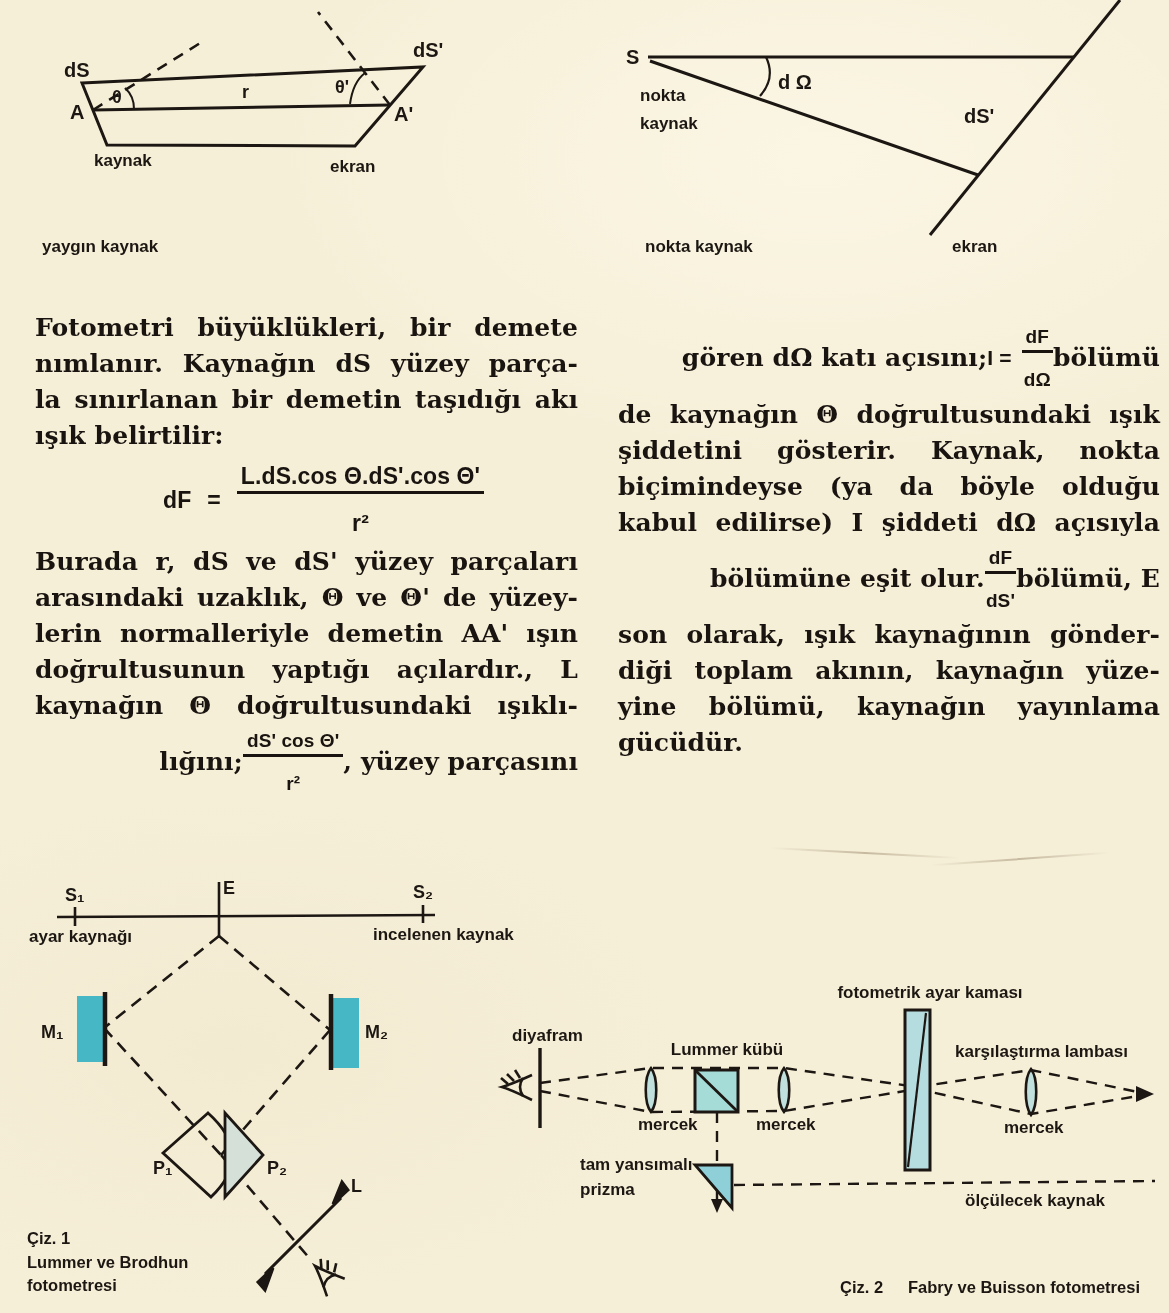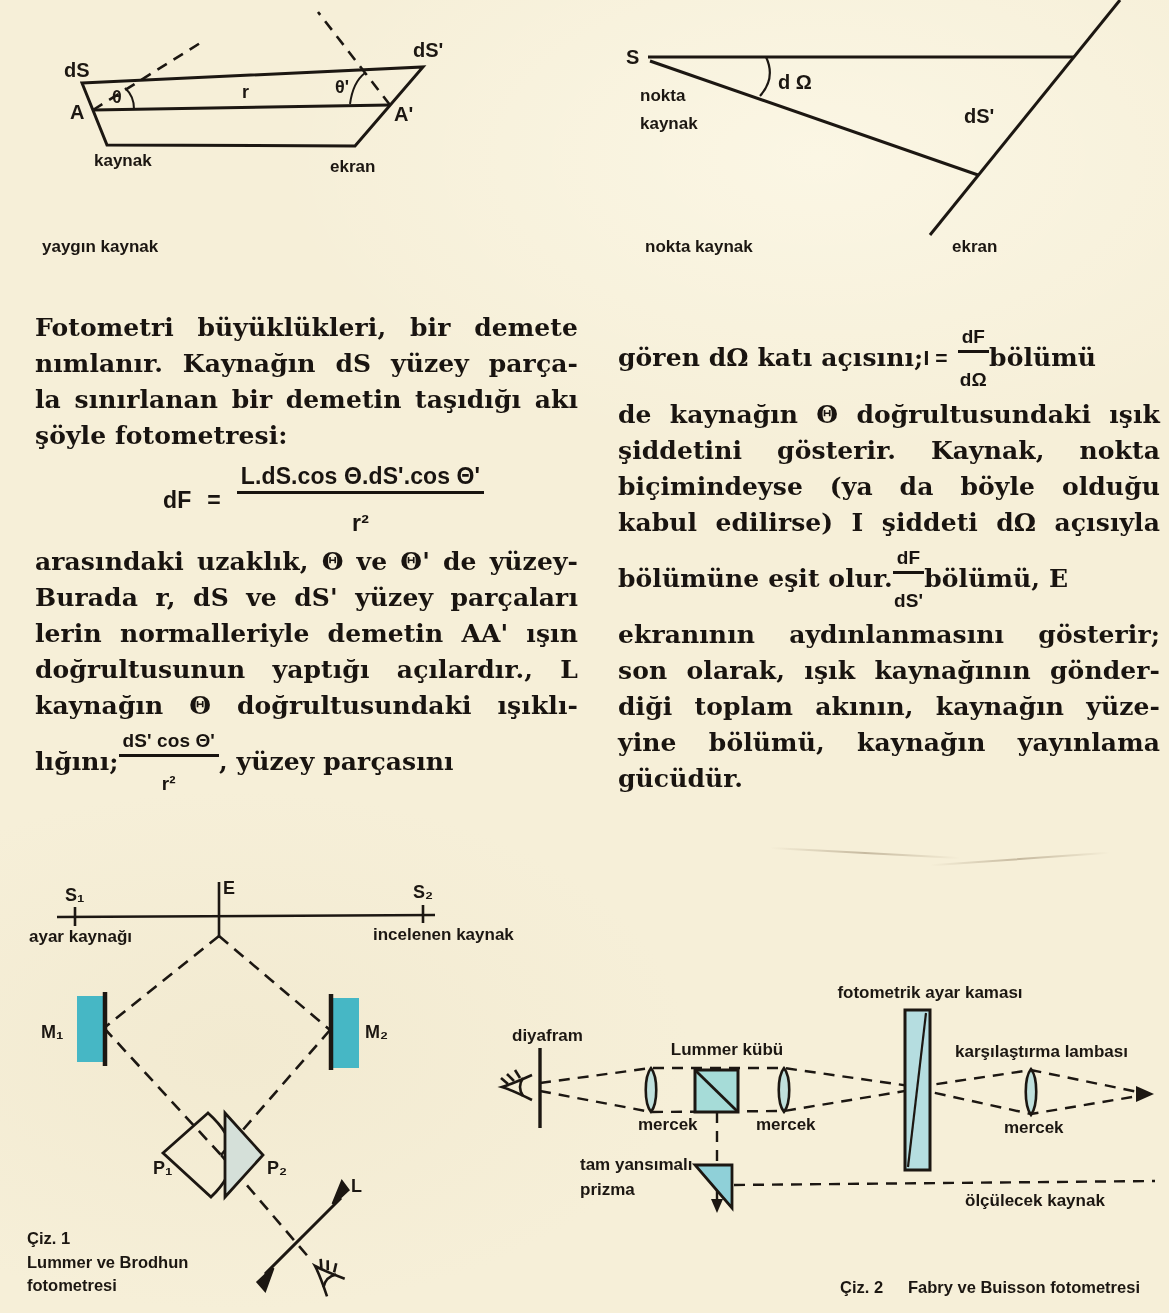--- a/index.html
+++ b/index.html
@@ -16,21 +16,21 @@
   .lblB{font:700 20px "Liberation Sans","DejaVu Sans",sans-serif;}
   .lblM{font:700 18px "Liberation Sans","DejaVu Sans",sans-serif;}
   .cap{font:700 16.5px "Liberation Sans","DejaVu Sans",sans-serif;}
 
   .col{
     position:absolute; font:700 25px/36px "DejaVu Serif", serif;
     letter-spacing:.1px; color:#191410;
   }
   .tline{width:100%; white-space:nowrap;}
   .j{text-align:justify; text-align-last:justify;}
-  .lineflex{display:flex; align-items:center; justify-content:flex-start; padding:6px 0;}
+  .lineflex{display:flex; align-items:center; justify-content:flex-end; padding:6px 0;}
   .grp{display:inline-flex; align-items:center; gap:10px;}
   .ifrac{display:inline-flex; flex-direction:column; align-items:center;
          font:700 19px/1.15 "Liberation Sans","DejaVu Sans",sans-serif;}
   .ifrac .n{border-bottom:3px solid #191410; padding:0 4px 2px;}
   .ifrac .d{padding-top:16px;}
   .bformula{display:flex; align-items:center; gap:16px; margin:9px 0 7px 128px;
             font:700 23px/1.15 "Liberation Sans","DejaVu Sans",sans-serif;}
   .bformula .ifrac{font-size:23px;}
   .crease{position:absolute; background:linear-gradient(90deg, rgba(140,120,90,0), rgba(140,120,90,.45), rgba(140,120,90,0)); height:2px; border-radius:2px;}
 </style>
@@ -73,33 +73,33 @@
     <text class="lblB" x="178" y="89">d Ω</text>
     <text class="lblB" x="364" y="123">dS'</text>
     <text class="lblS" x="45" y="252">nokta kaynak</text>
     <text class="lblS" x="352" y="252">ekran</text>
   </svg>
 
   <div class="col" style="left:35px; top:310px; width:543px;">
     <div class="tline j">Fotometri büyüklükleri, bir demete</div>
     <div class="tline j">nımlanır. Kaynağın dS yüzey parça-</div>
     <div class="tline j">la sınırlanan bir demetin taşıdığı akı</div>
-    <div class="tline">şöyle fotometresi:</div>
+    <div class="tline">ışık belirtilir:</div>
 
     <div class="bformula">
       <span>dF</span>
       <span>=</span>
       <span class="ifrac">
         <span class="n">L.dS.cos Θ.dS'.cos Θ'</span>
         <span class="d">r²</span>
       </span>
     </div>
 
+    <div class="tline j">Burada r, dS ve dS' yüzey parçaları</div>
     <div class="tline j">arasındaki uzaklık, Θ ve Θ' de yüzey-</div>
-    <div class="tline j">Burada r, dS ve dS' yüzey parçaları</div>
     <div class="tline j">lerin normalleriyle demetin AA' ışın</div>
     <div class="tline j">doğrultusunun yaptığı açılardır., L</div>
     <div class="tline j">kaynağın Θ doğrultusundaki ışıklı-</div>
 
     <div class="lineflex">
       <span>lığını;</span>
       <span class="ifrac">
         <span class="n">dS' cos Θ'</span>
         <span class="d">r²</span>
       </span>
@@ -127,21 +127,20 @@
 
     <div class="lineflex">
       <span>bölümüne eşit olur.</span>
       <span class="ifrac">
         <span class="n">dF</span>
         <span class="d">dS'</span>
       </span>
       <span>bölümü, E</span>
     </div>
 
-    <div class="tline j">ekranının aydınlanmasını gösterir;</div>
     <div class="tline j">son olarak, ışık kaynağının gönder-</div>
     <div class="tline j">diği toplam akının, kaynağın yüze-</div>
     <div class="tline j">yine bölümü, kaynağın yayınlama</div>
     <div class="tline">gücüdür.</div>
   </div>
 
   <div class="crease" style="left:770px;top:852px;width:190px;transform:rotate(3deg);"></div>
   <div class="crease" style="left:930px;top:858px;width:180px;transform:rotate(-4deg);"></div>
 
   <svg style="position:absolute;left:15px;top:870px;" width="520" height="443" viewBox="0 0 520 443">

